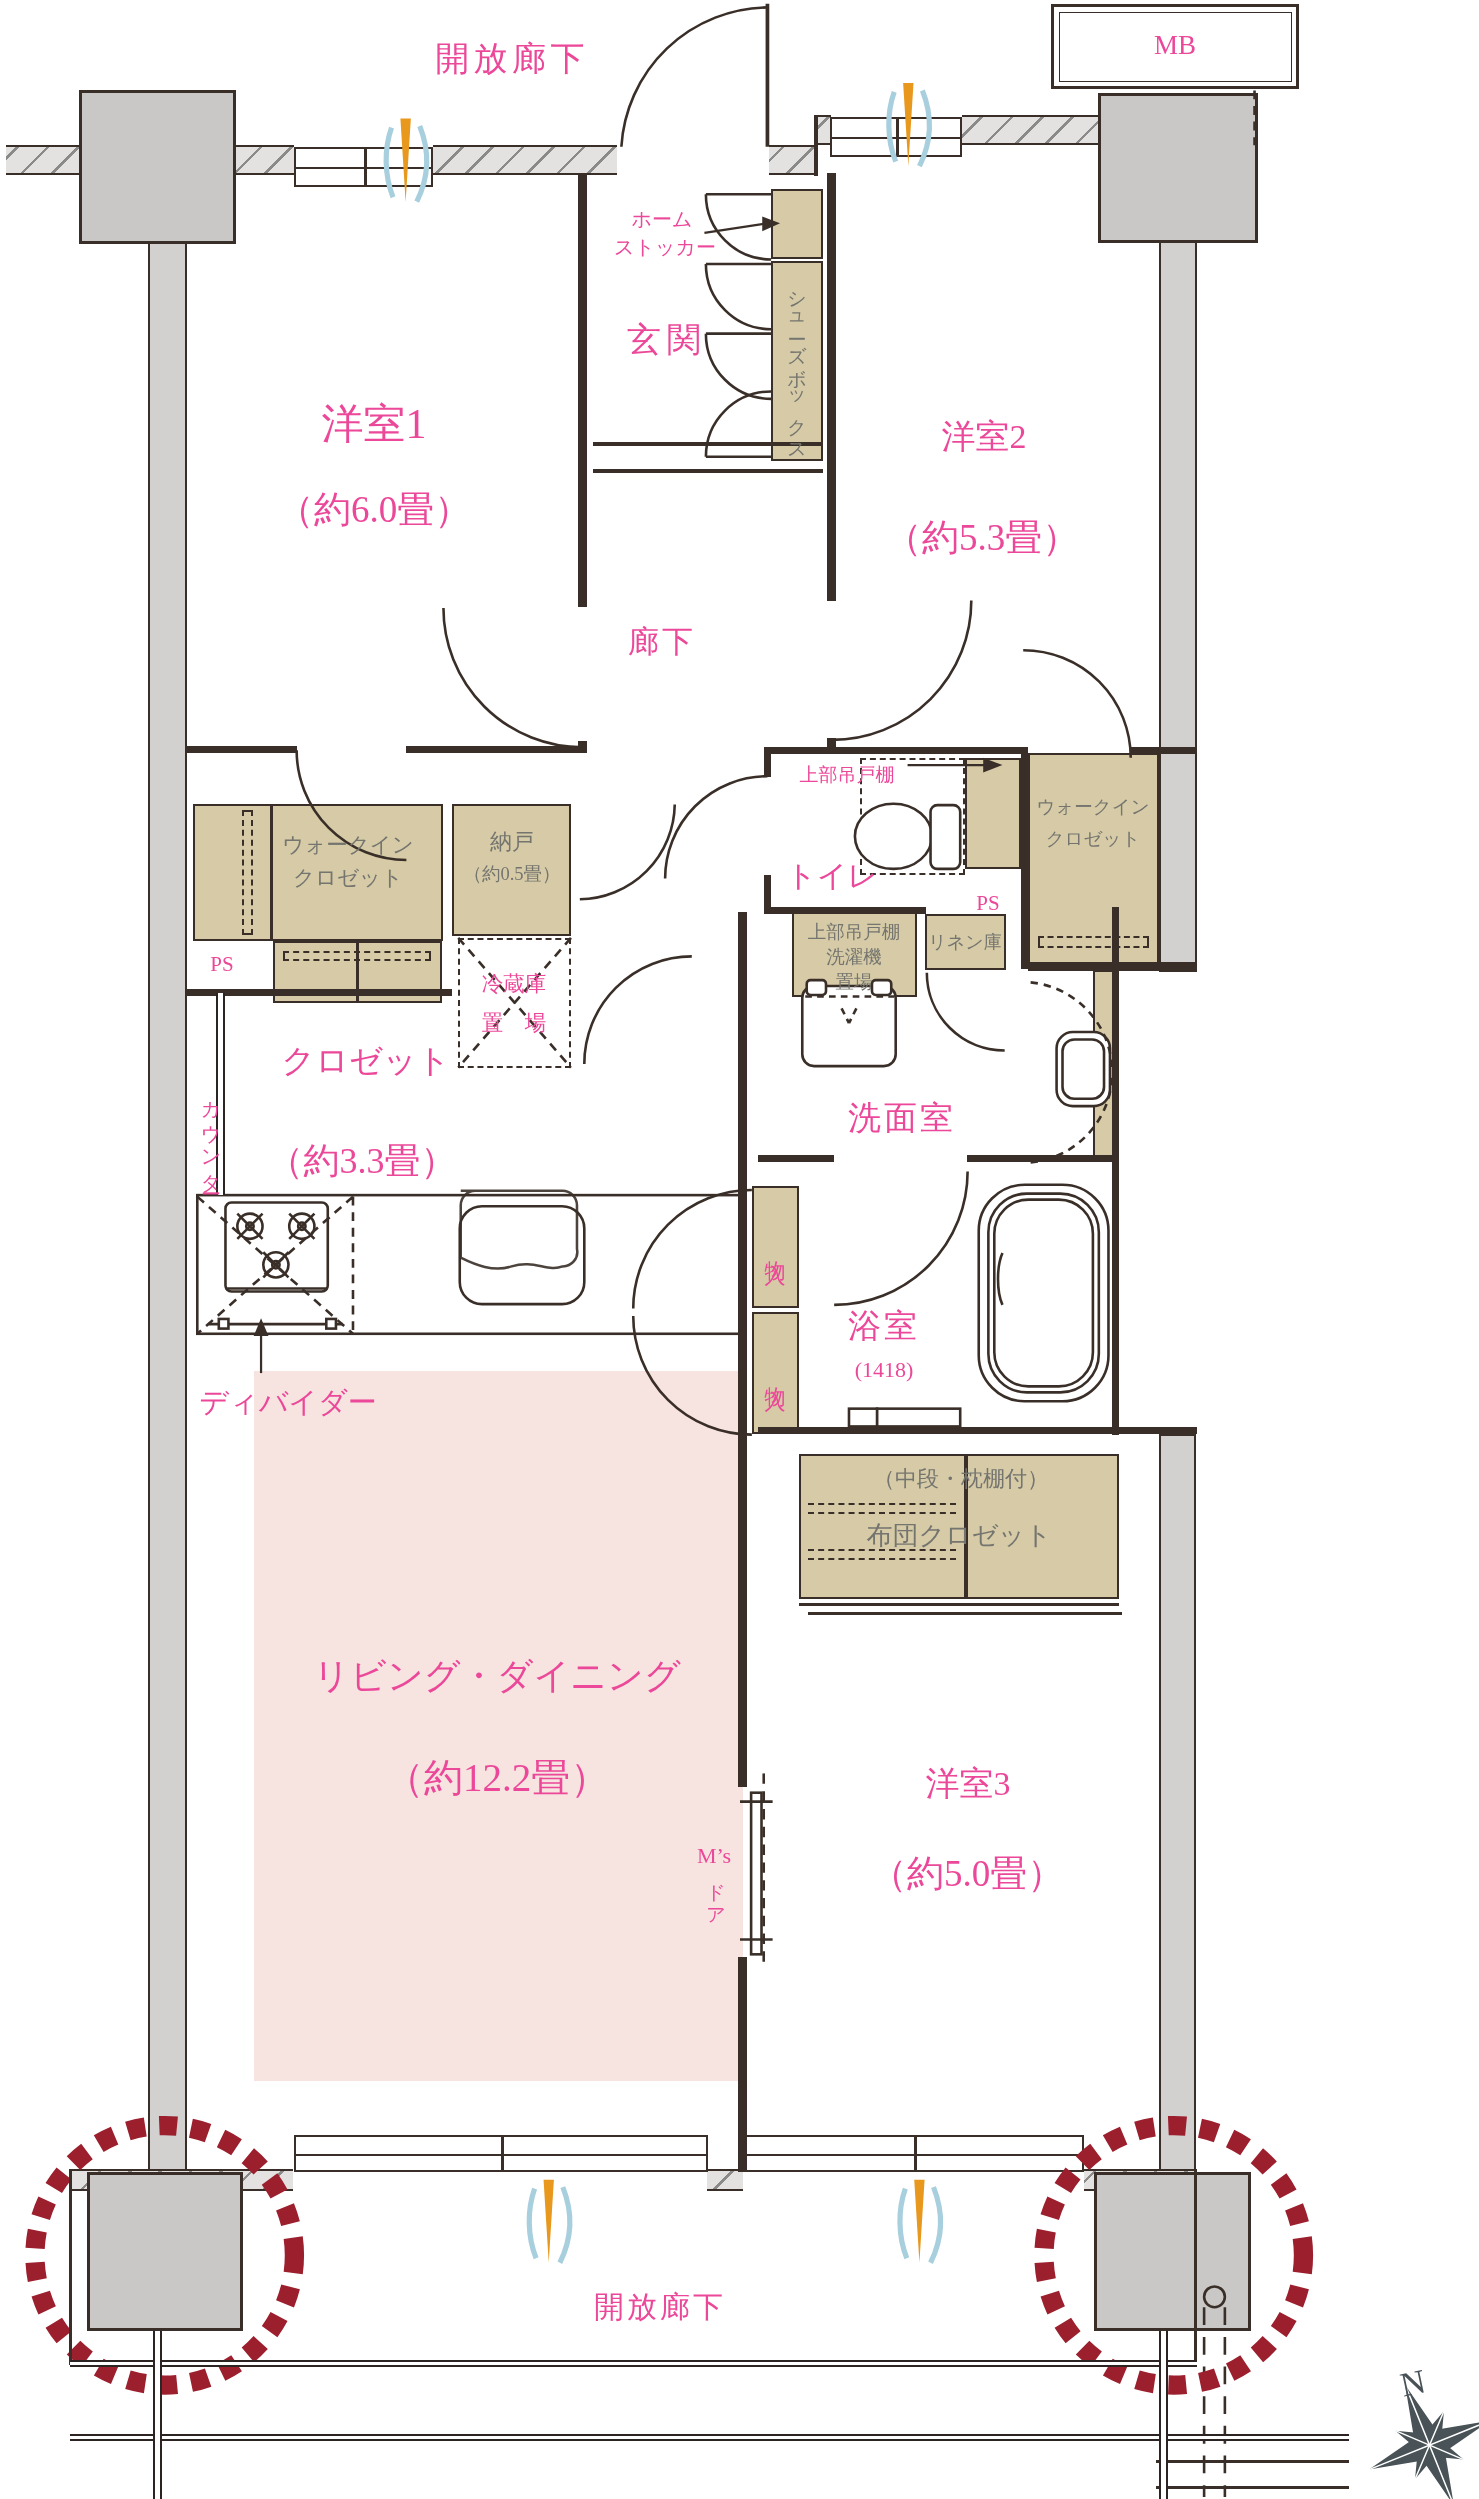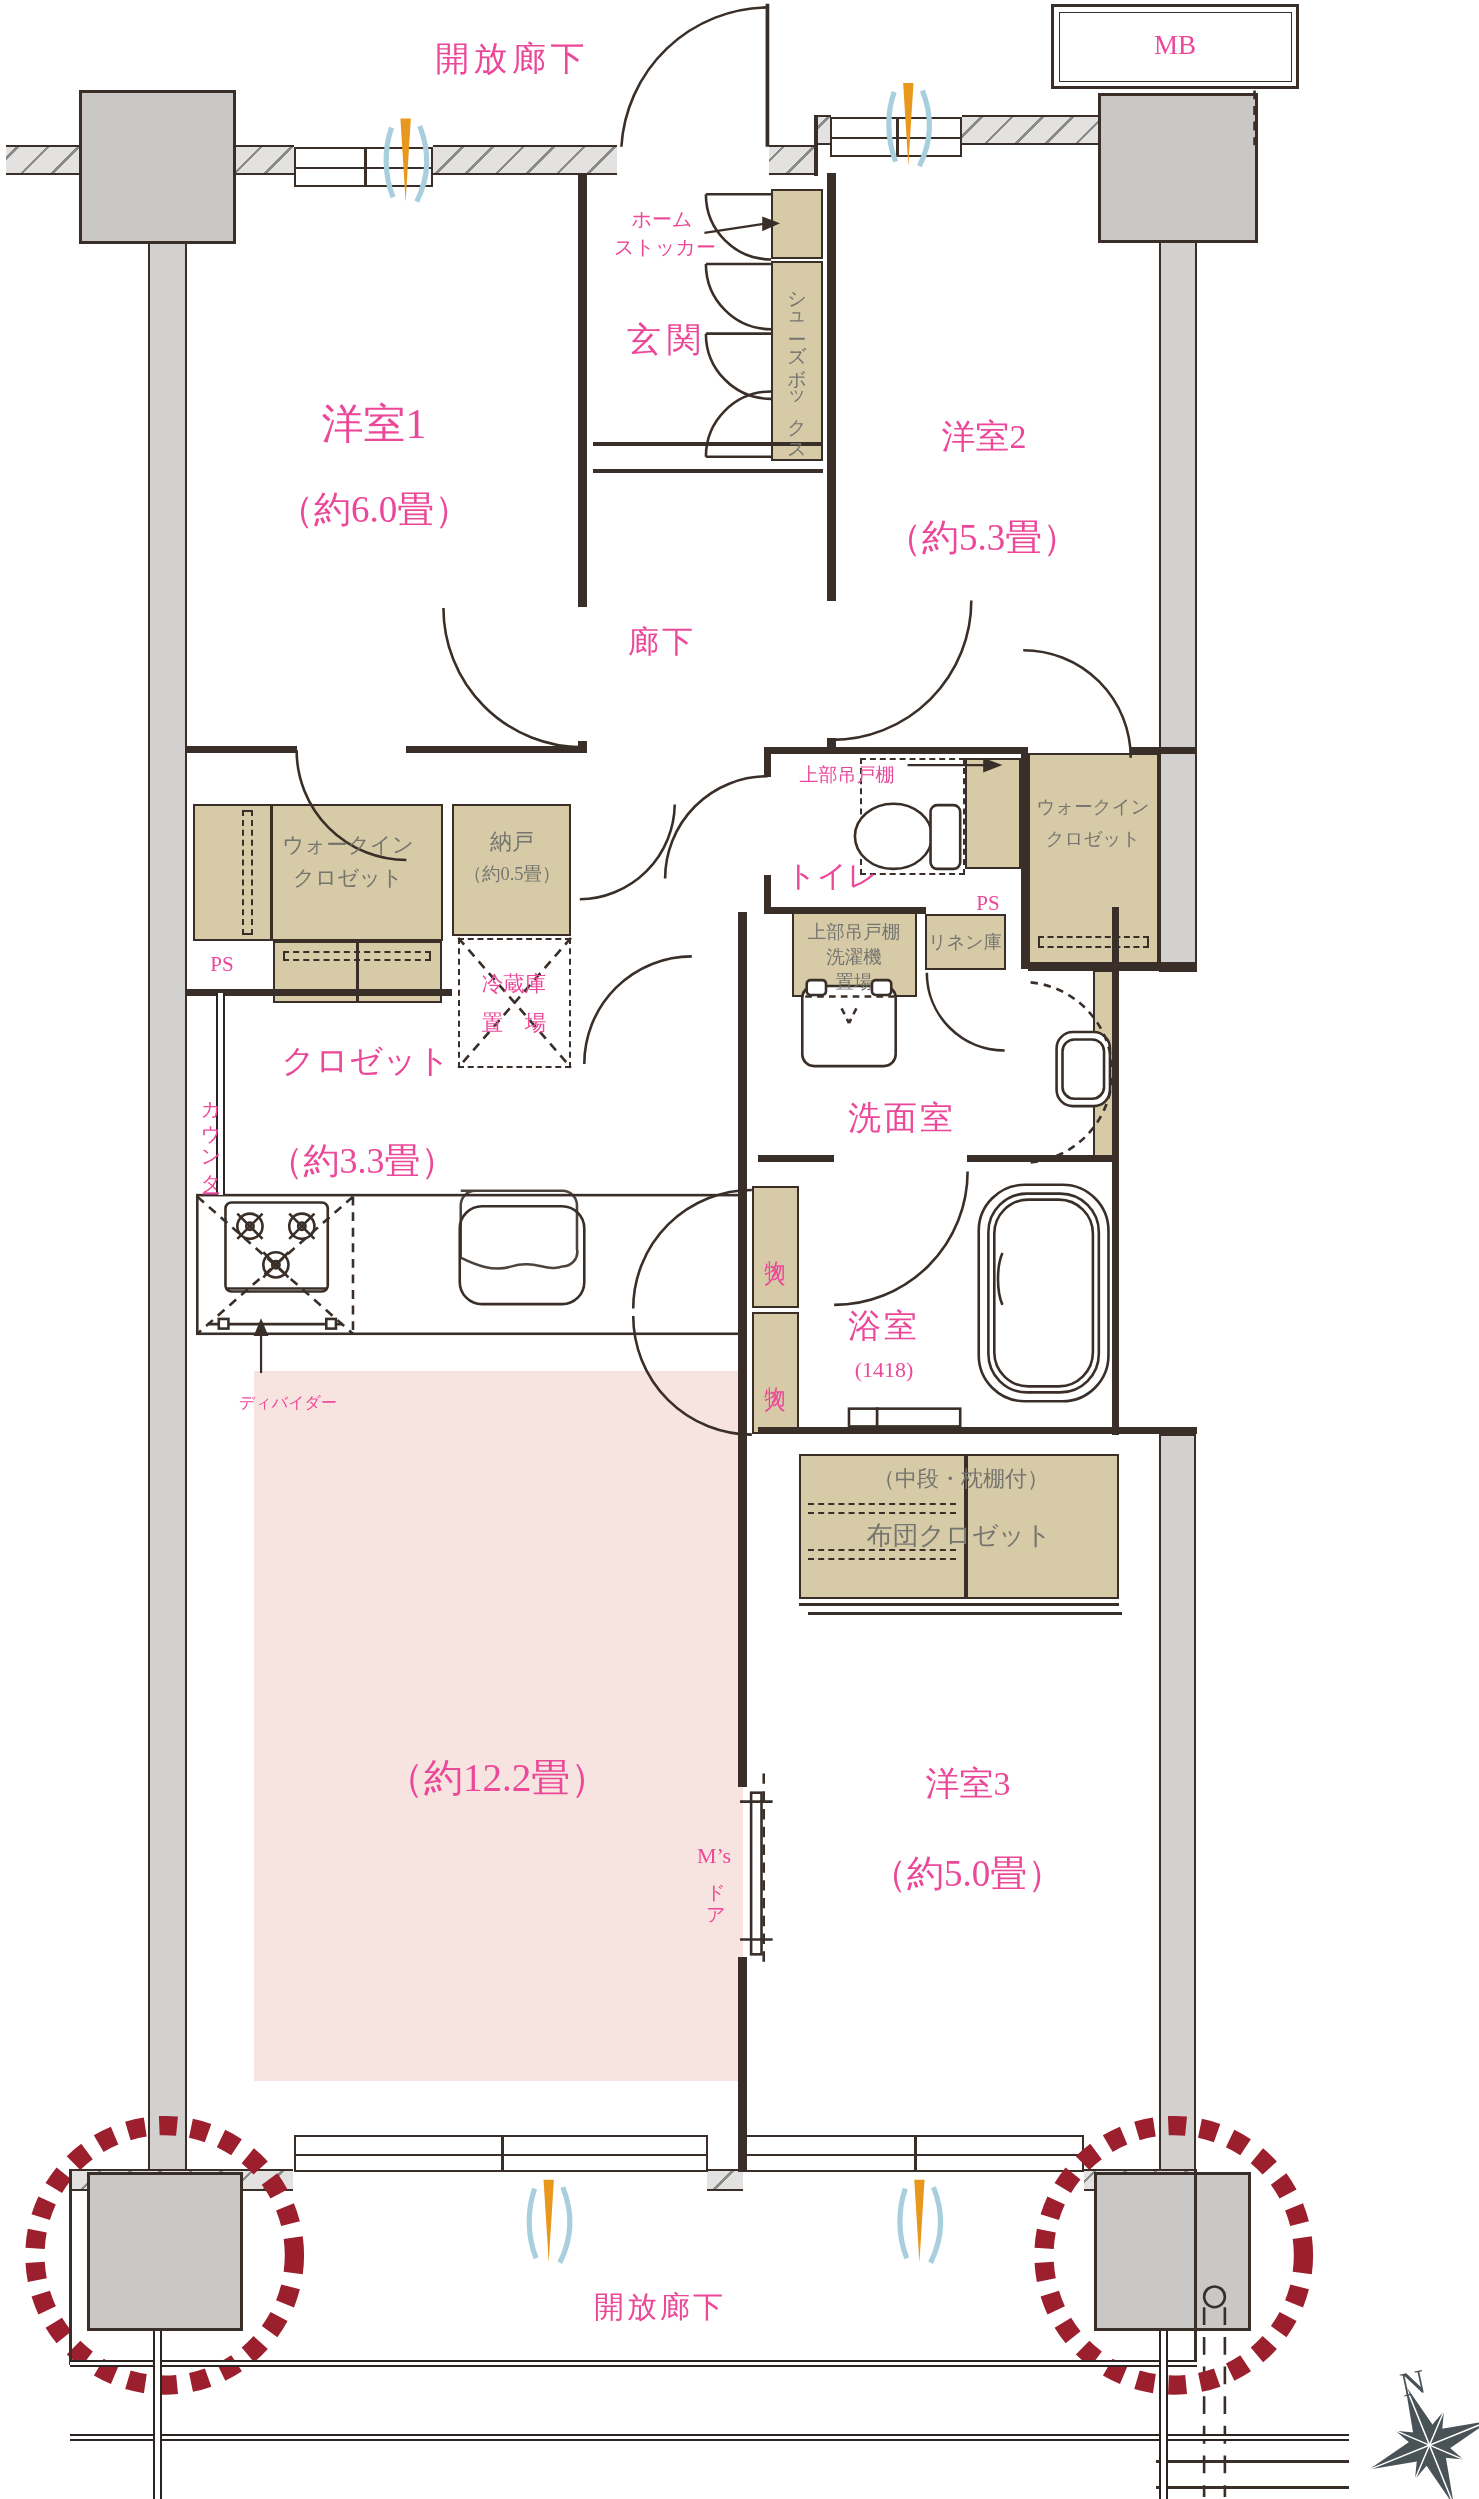--- a/index.html
+++ b/index.html
@@ -274,27 +274,28 @@
   <div class="lbl g" style="left:854px;top:933px;font-size:18.5px">上部吊戸棚</div>
   <div class="lbl g" style="left:854px;top:958px;font-size:18.5px">洗濯機</div>
   <div class="lbl g" style="left:854px;top:983px;font-size:18.5px">置場</div>
   <div class="lbl g" style="left:965px;top:942px;font-size:18px">リネン庫</div>
   <div class="lbl" style="left:902px;top:1119px;font-size:33px;letter-spacing:3px">洗面室</div>
   <div class="lbl" style="left:366px;top:1062px;font-size:33px">クロゼット</div>
   <div class="lbl" style="left:362px;top:1162px;font-size:36px">（約3.3畳）</div>
   <div class="lbl vt" style="left:211px;top:1136px;font-size:20px;letter-spacing:1.5px">カウンター</div>
   <div class="lbl" style="left:514px;top:984px;font-size:21.5px">冷蔵庫</div>
   <div class="lbl" style="left:514px;top:1023px;font-size:21.5px">置　場</div>
-  <div class="lbl" style="left:288px;top:1403px;font-size:16px">ディバイダー</div>
+  <div class="lbl" style="left:288px;top:1403px;font-size:29px">ディバイダー</div>
   <div class="lbl vt" style="left:775px;top:1247px;font-size:21px">物入</div>
   <div class="lbl vt" style="left:775px;top:1373px;font-size:21px">物入</div>
   <div class="lbl" style="left:884px;top:1327px;font-size:33px;letter-spacing:3px">浴室</div>
   <div class="lbl" style="left:884px;top:1370px;font-size:22px">(1418)</div>
   <div class="lbl g" style="left:959px;top:1536px;font-size:26px">布団クロゼット</div>
   <div class="lbl g" style="left:961px;top:1479px;font-size:22px">（中段・枕棚付）</div>
+  <div class="lbl" style="left:497px;top:1677px;font-size:36px">リビング・ダイニング</div>
   <div class="lbl" style="left:497px;top:1778px;font-size:39px">（約12.2畳）</div>
   <div class="lbl" style="left:714px;top:1856px;font-size:22px">M’s</div>
   <div class="lbl vt" style="left:716px;top:1895px;font-size:19px">ドア</div>
   <div class="lbl" style="left:968px;top:1784px;font-size:34px">洋室3</div>
   <div class="lbl" style="left:967px;top:1874px;font-size:37px">（約5.0畳）</div>
   <div class="lbl" style="left:660px;top:2307px;font-size:30px;letter-spacing:3px">開放廊下</div>
   <div class="lbl" style="left:1413px;top:2383px;font-size:34px;color:#485257;transform:translate(-50%,-50%) rotate(-12deg)">N</div>
 
 </div>
 

